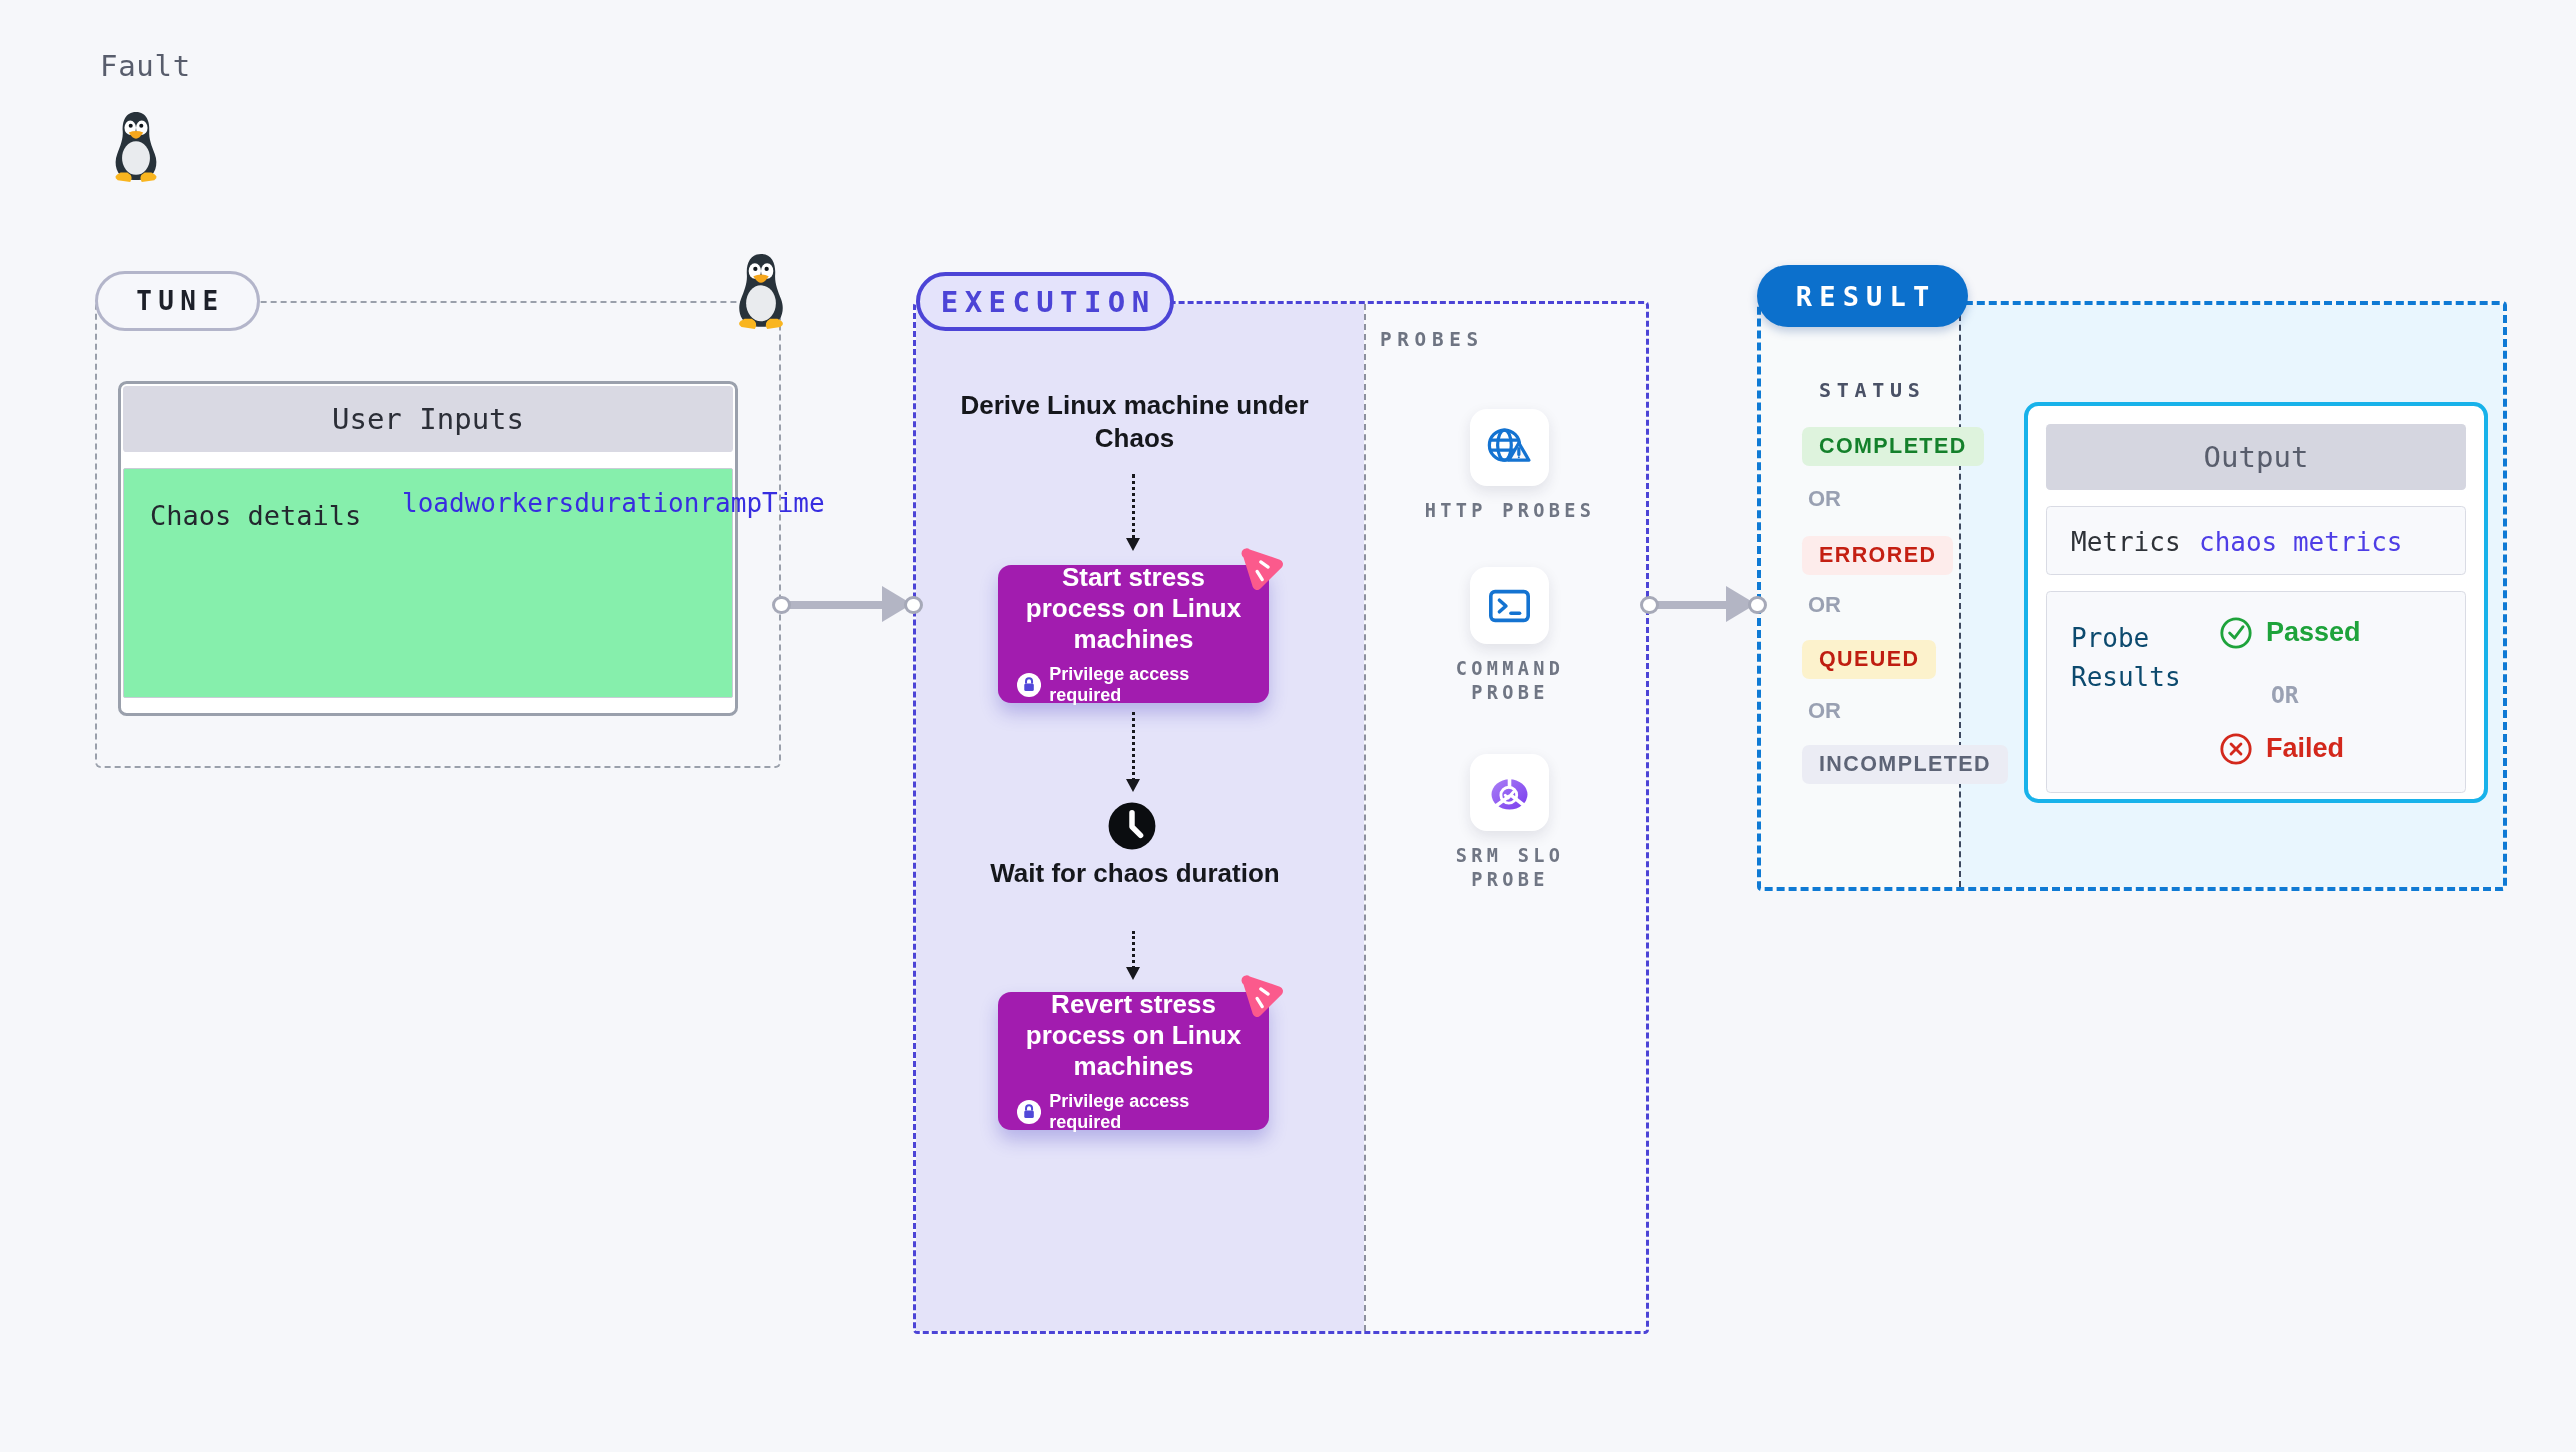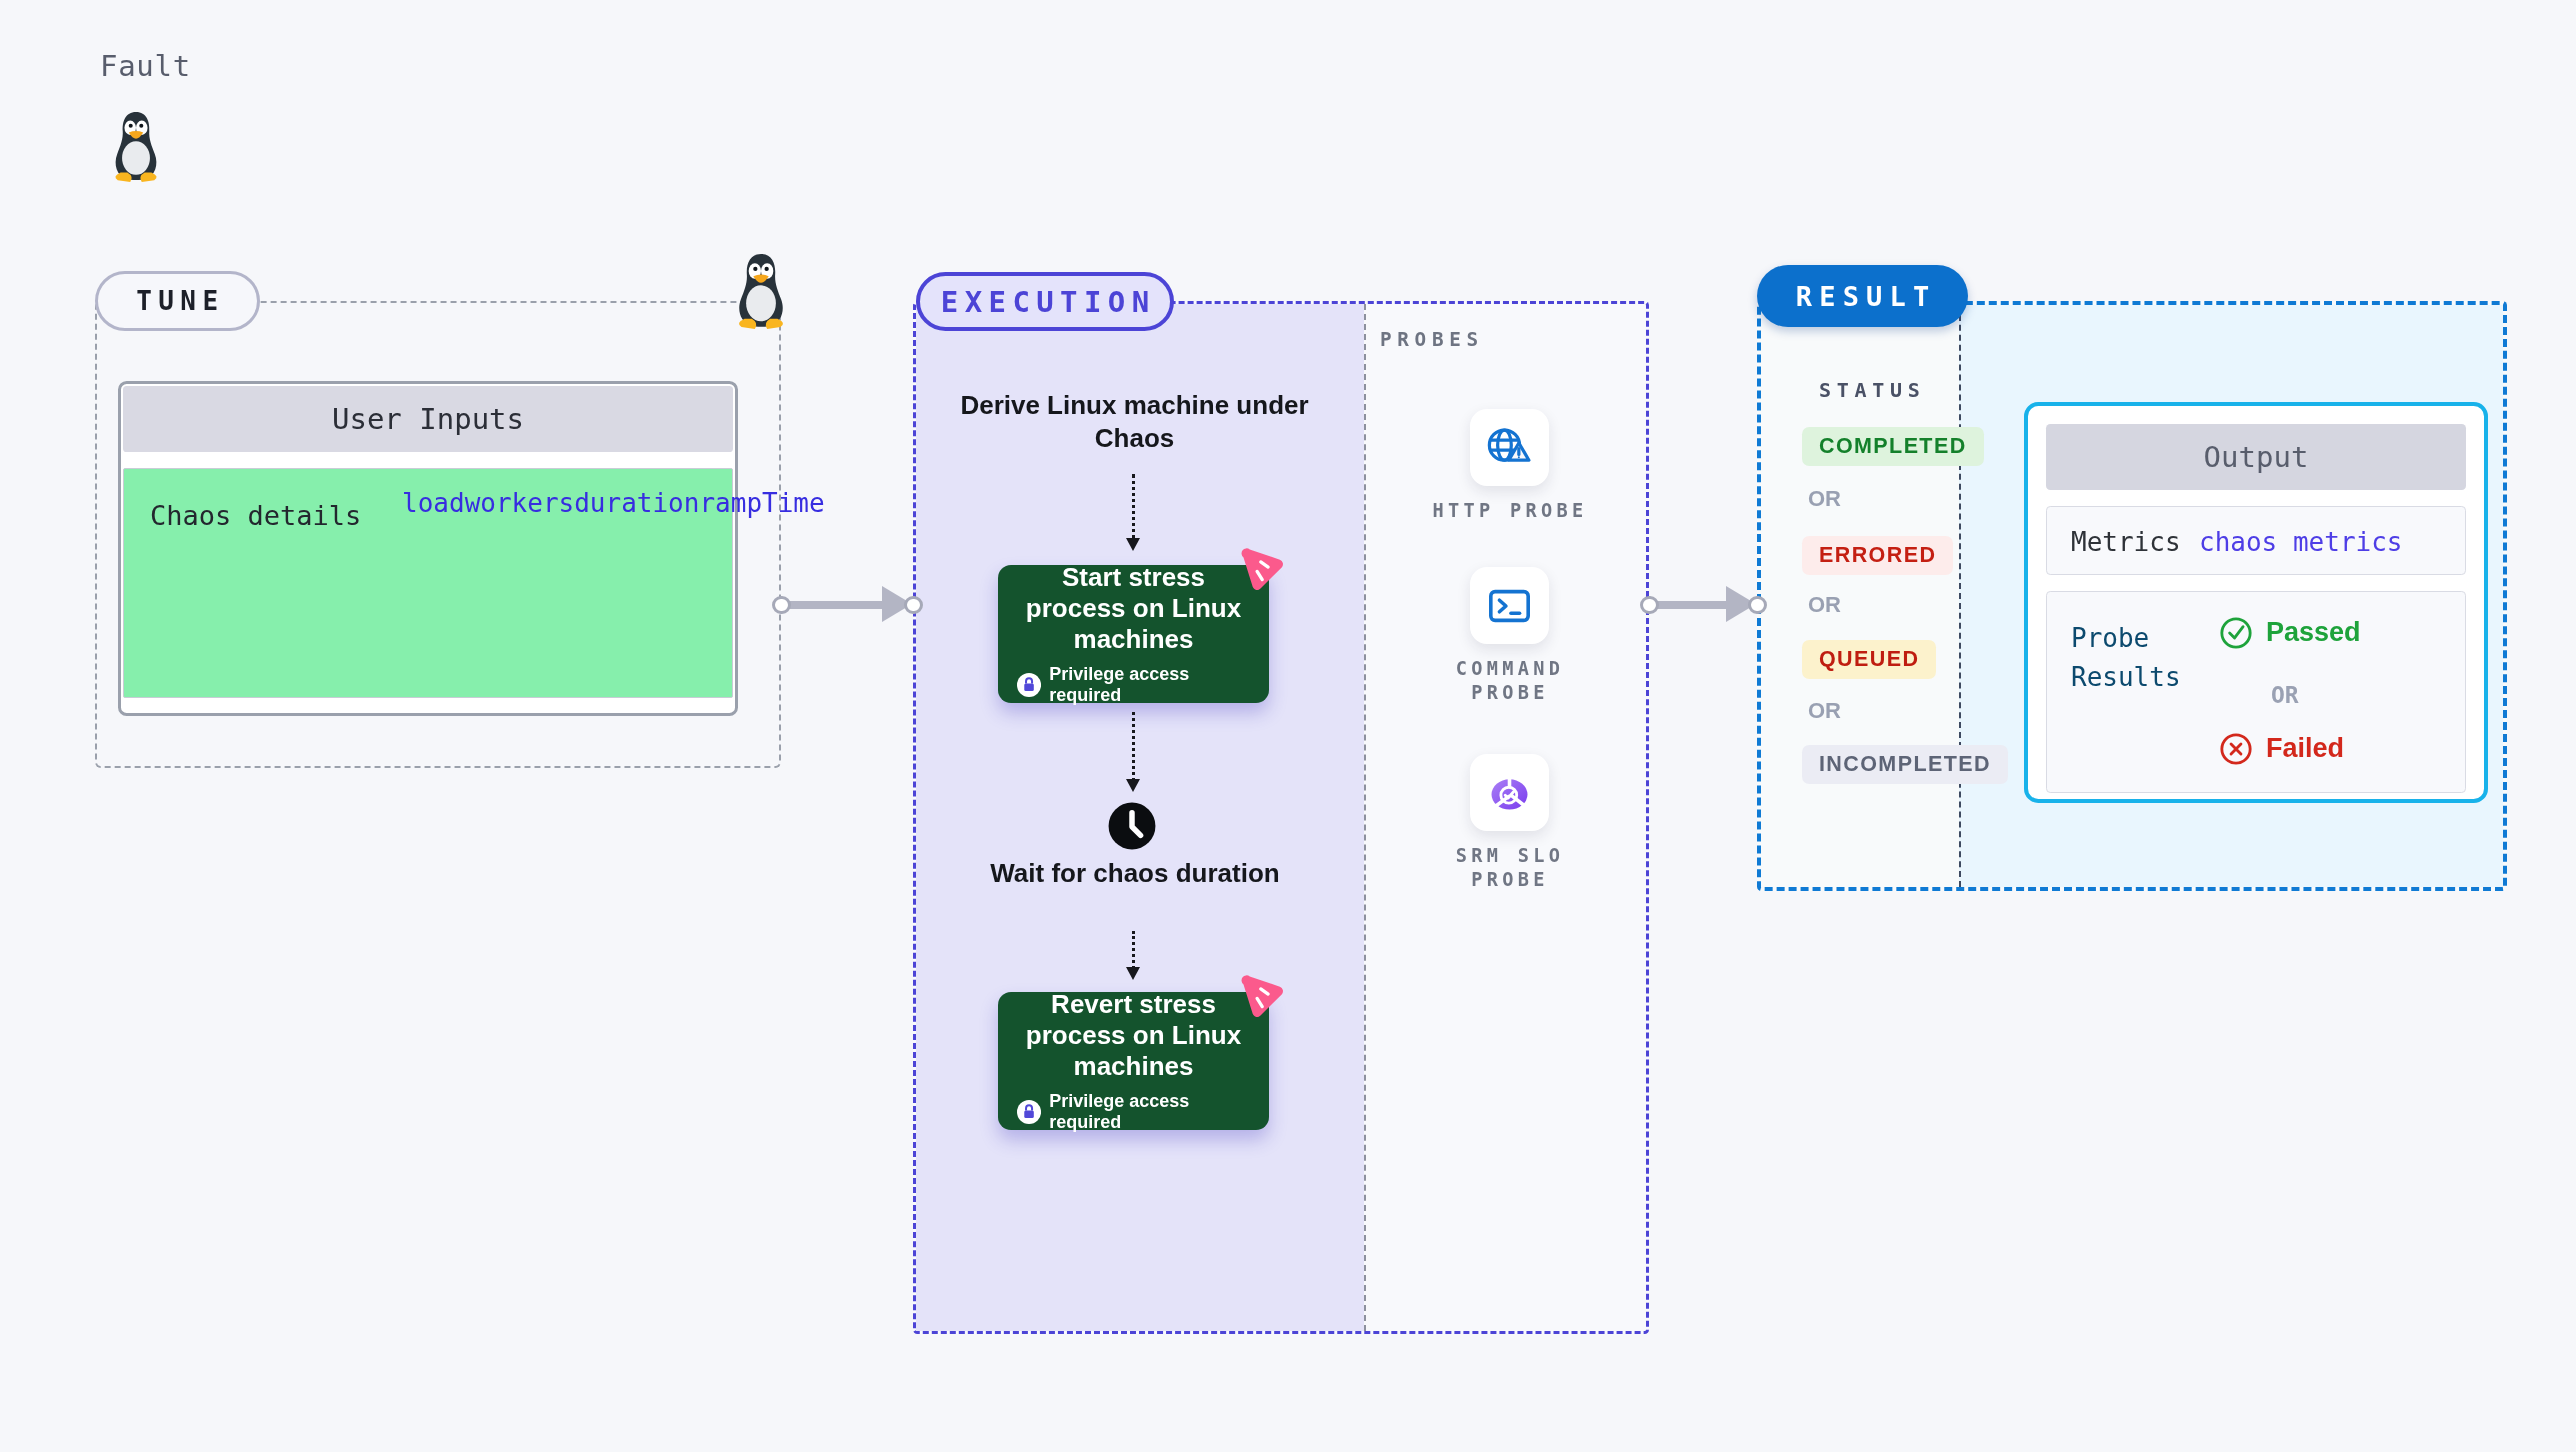--- a/index.html
+++ b/index.html
@@ -63,21 +63,21 @@
                 padding-left:6.4px; }
   .step-text { text-align:center; font-size:26px; font-weight:bold; color:#15171c; line-height:1.28; }
   #derive-step { left:43px; top:85px; width:351px; }
   #wait-step  { left:72px; top:553px; width:294px; }
   .dot-arrow { width:0; border-left:3.6px dotted #17181d; }
   .dot-arrow::after { content:""; position:absolute; left:-8.6px; bottom:-11.5px; width:0; height:0;
                       border:7.2px solid transparent; border-top:13px solid #17181d; }
   #dot-arrow-1 { left:216px; top:170px; height:72px; }
   #dot-arrow-2 { left:216px; top:408px; height:75px; }
   #dot-arrow-3 { left:216px; top:627px; height:44px; }
-  .flow-node { left:82px; width:271px; height:138px; background:#14532d; border-radius:13px;
+  .flow-node { left:82px; width:271px; height:138px; background:#a21caf; border-radius:13px;
                box-shadow:0 10px 18.6px rgba(62,52,190,.28); display:flex; flex-direction:column;
                align-items:center; justify-content:center; padding:10px 18.6px; }
   #start-node { top:261px; } #revert-node { top:688px; }
   .flow-node .node-label { color:#fff; font-size:26px; font-weight:bold; text-align:center; line-height:1.2; }
   .priv-row { display:flex; align-items:center; gap:8.6px; margin-top:8.6px; }
   .priv-row span { color:#fff; font-size:18px; font-weight:600; }
   .chaos-logo { position:absolute; right:-15.8px; top:-20px; width:47px; height:47px; }
   .clock-wrap { left:191px; top:497px; width:50px; height:50px; }
 
   
@@ -244,21 +244,21 @@
     <svg width="53" height="46" viewBox="0 0 72 64" fill="none" stroke="#1473d1" stroke-width="4.5">
       <circle cx="29" cy="28" r="21"></circle>
       <ellipse cx="29" cy="28" rx="9.5" ry="21"></ellipse>
       <path d="M10 21 h38 M10 35 h38"></path>
       <path d="M49 25 L63 49 H35 Z" fill="#f8f9fc" stroke-linejoin="round"></path>
       <path d="M49 33 v8" stroke-linecap="round"></path>
       <circle cx="49" cy="45" r="1.4" fill="#1473d1" stroke="none"></circle>
     </svg>
   </div>
   <div class="abs probe-label mono" id="probe-label-0">
-    <b>HTTP PROBE</b>
+    <b>HTTP PROBES</b>
   </div>
 
   <div class="abs probe-card" id="probe-card-1">
     <svg width="53" height="46" viewBox="0 0 72 64" fill="none" stroke="#1473d1" stroke-width="5" stroke-linecap="round" stroke-linejoin="round">
       <rect x="10" y="12" width="52" height="40" rx="6"></rect>
       <path d="M22 24 l9 8 -9 8"></path>
       <path d="M38 42 h12"></path>
     </svg>
   </div>
   <div class="abs probe-label mono" id="probe-label-1">

